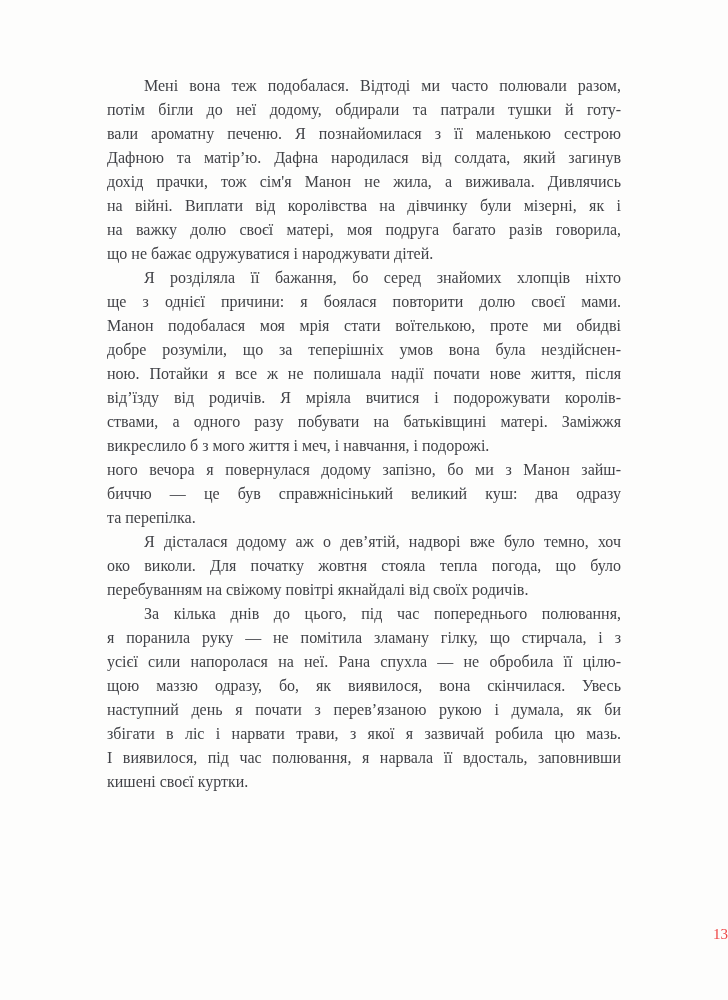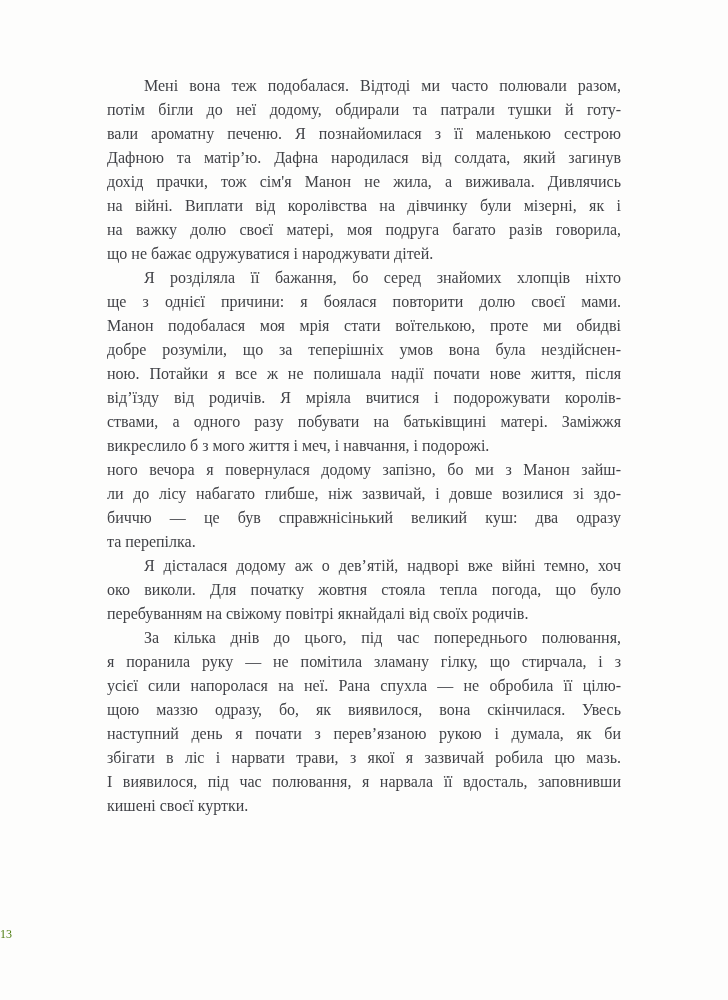--- a/index.html
+++ b/index.html
@@ -41,24 +41,24 @@
     text-indent: 37px;
   }
   .line.para-last {
     text-align-last: left;
   }
   .page-number {
     position: absolute;
     top: 924px;
     left: 0;
     width: 100%;
-    text-align: left;
-    font-size: 12px;
+    text-align: right;
+    font-size: 15px;
     line-height: 20px;
-    color: #4d7c0f;
+    color: #ef4444;
   }
 </style>
 </head>
 <body>
 
 <div class="page">
   <div class="text-block">
       <div class="paragraph">
         <div class="line para-first">Мені вона теж подобалася. Відтоді ми часто полювали разом,</div>
         <div class="line">потім бігли до неї додому, обдирали та патрали тушки й готу-</div>
@@ -74,26 +74,25 @@
         <div class="line">ще з однієї причини: я боялася повторити долю своєї мами.</div>
         <div class="line">Манон подобалася моя мрія стати воїтелькою, проте ми обидві</div>
         <div class="line">добре розуміли, що за теперішніх умов вона була нездійснен-</div>
         <div class="line">ною. Потайки я все ж не полишала надії почати нове життя, після</div>
         <div class="line">від’їзду від родичів. Я мріяла вчитися і подорожувати королів-</div>
         <div class="line">ствами, а одного разу побувати на батьківщині матері. Заміжжя</div>
         <div class="line para-last">викреслило б з мого життя і меч, і навчання, і подорожі.</div>
       </div>
       <div class="paragraph">
         <div class="line">ного вечора я повернулася додому запізно, бо ми з Манон зайш-</div>
-        <div class="line">ли до лісу набагато глибше, ніж зазвичай, і довше возилися зі здо-</div>
         <div class="line">биччю — це був справжнісінький великий куш: два одразу</div>
         <div class="line para-last">та перепілка.</div>
       </div>
       <div class="paragraph">
-        <div class="line para-first">Я дісталася додому аж о дев’ятій, надворі вже війні темно, хоч</div>
+        <div class="line para-first">Я дісталася додому аж о дев’ятій, надворі вже було темно, хоч</div>
         <div class="line">око виколи. Для початку жовтня стояла тепла погода, що було</div>
         <div class="line para-last">перебуванням на свіжому повітрі якнайдалі від своїх родичів.</div>
       </div>
       <div class="paragraph">
         <div class="line para-first">За кілька днів до цього, під час попереднього полювання,</div>
         <div class="line">я поранила руку — не помітила зламану гілку, що стирчала, і з</div>
         <div class="line">усієї сили напоролася на неї. Рана спухла — не обробила її цілю-</div>
         <div class="line">щою маззю одразу, бо, як виявилося, вона скінчилася. Увесь</div>
         <div class="line">наступний день я почати з перев’язаною рукою і думала, як би</div>
         <div class="line">збігати в ліс і нарвати трави, з якої я зазвичай робила цю мазь.</div>

